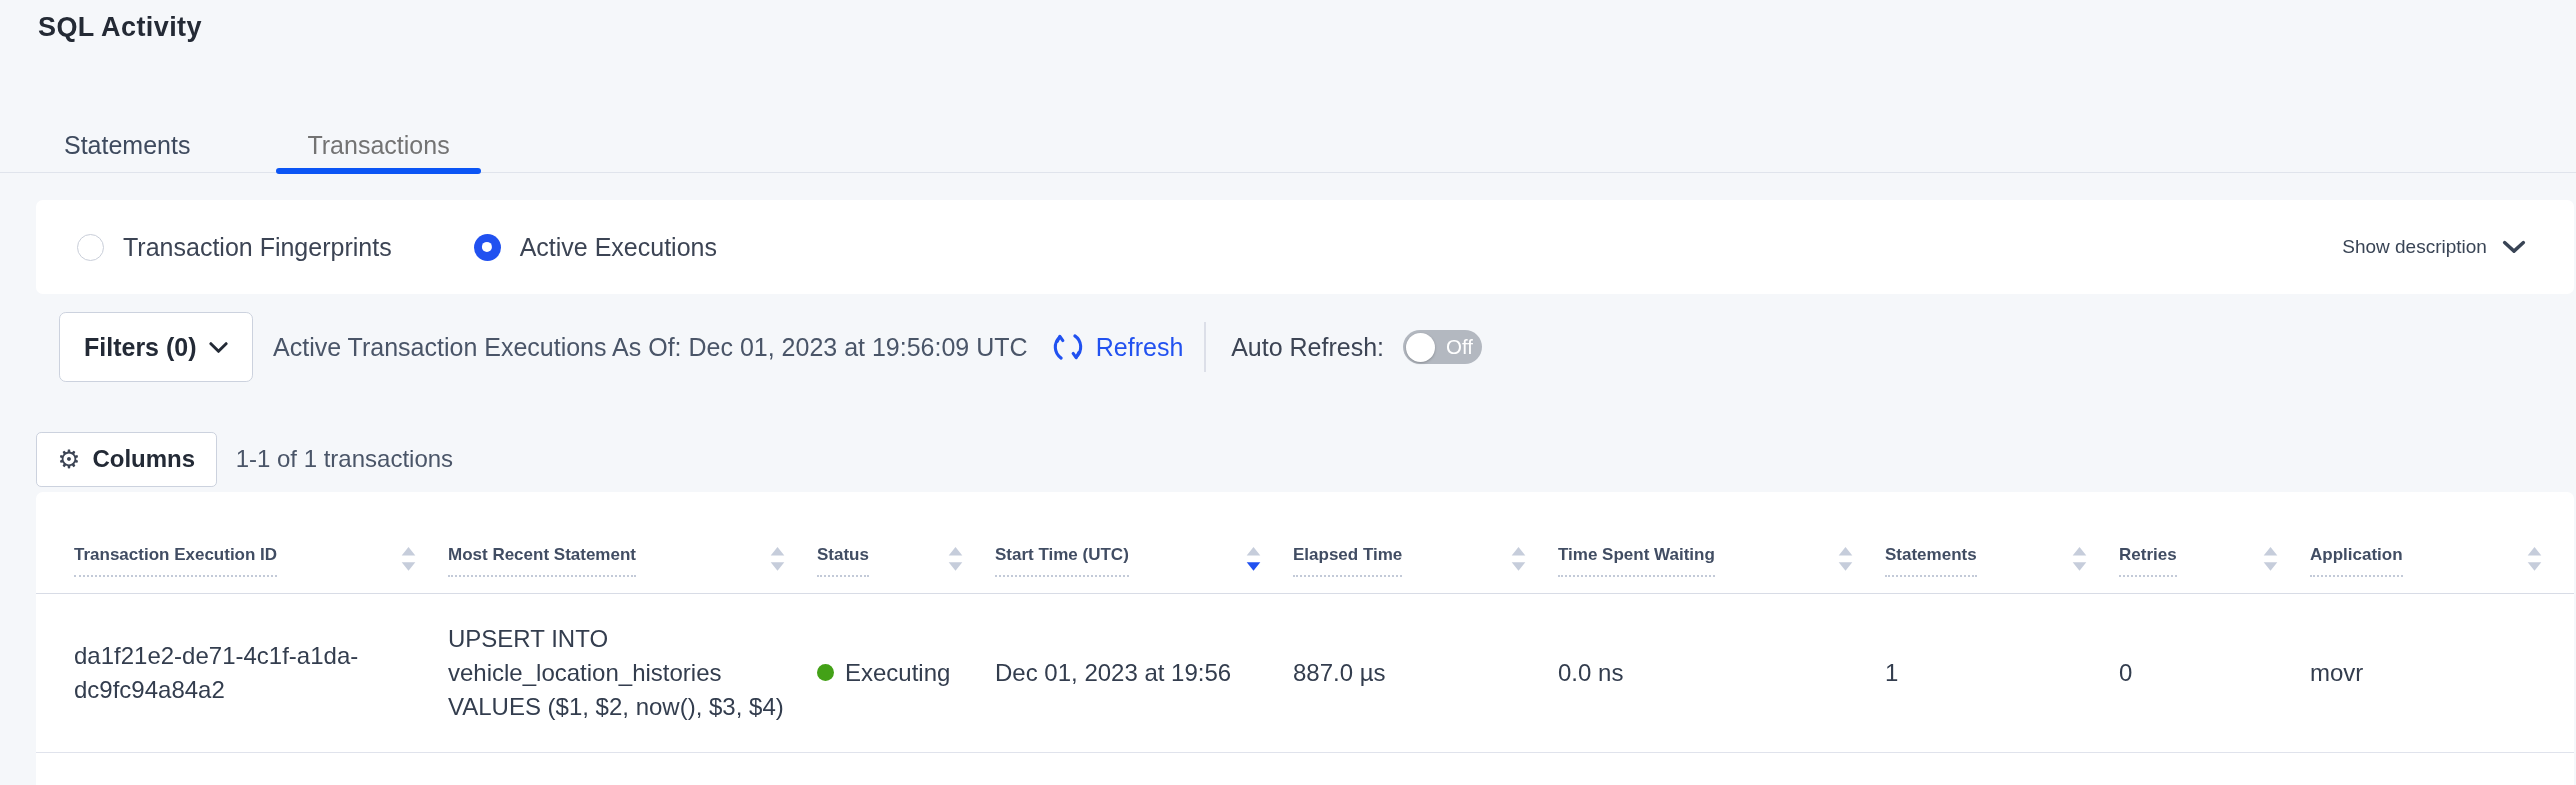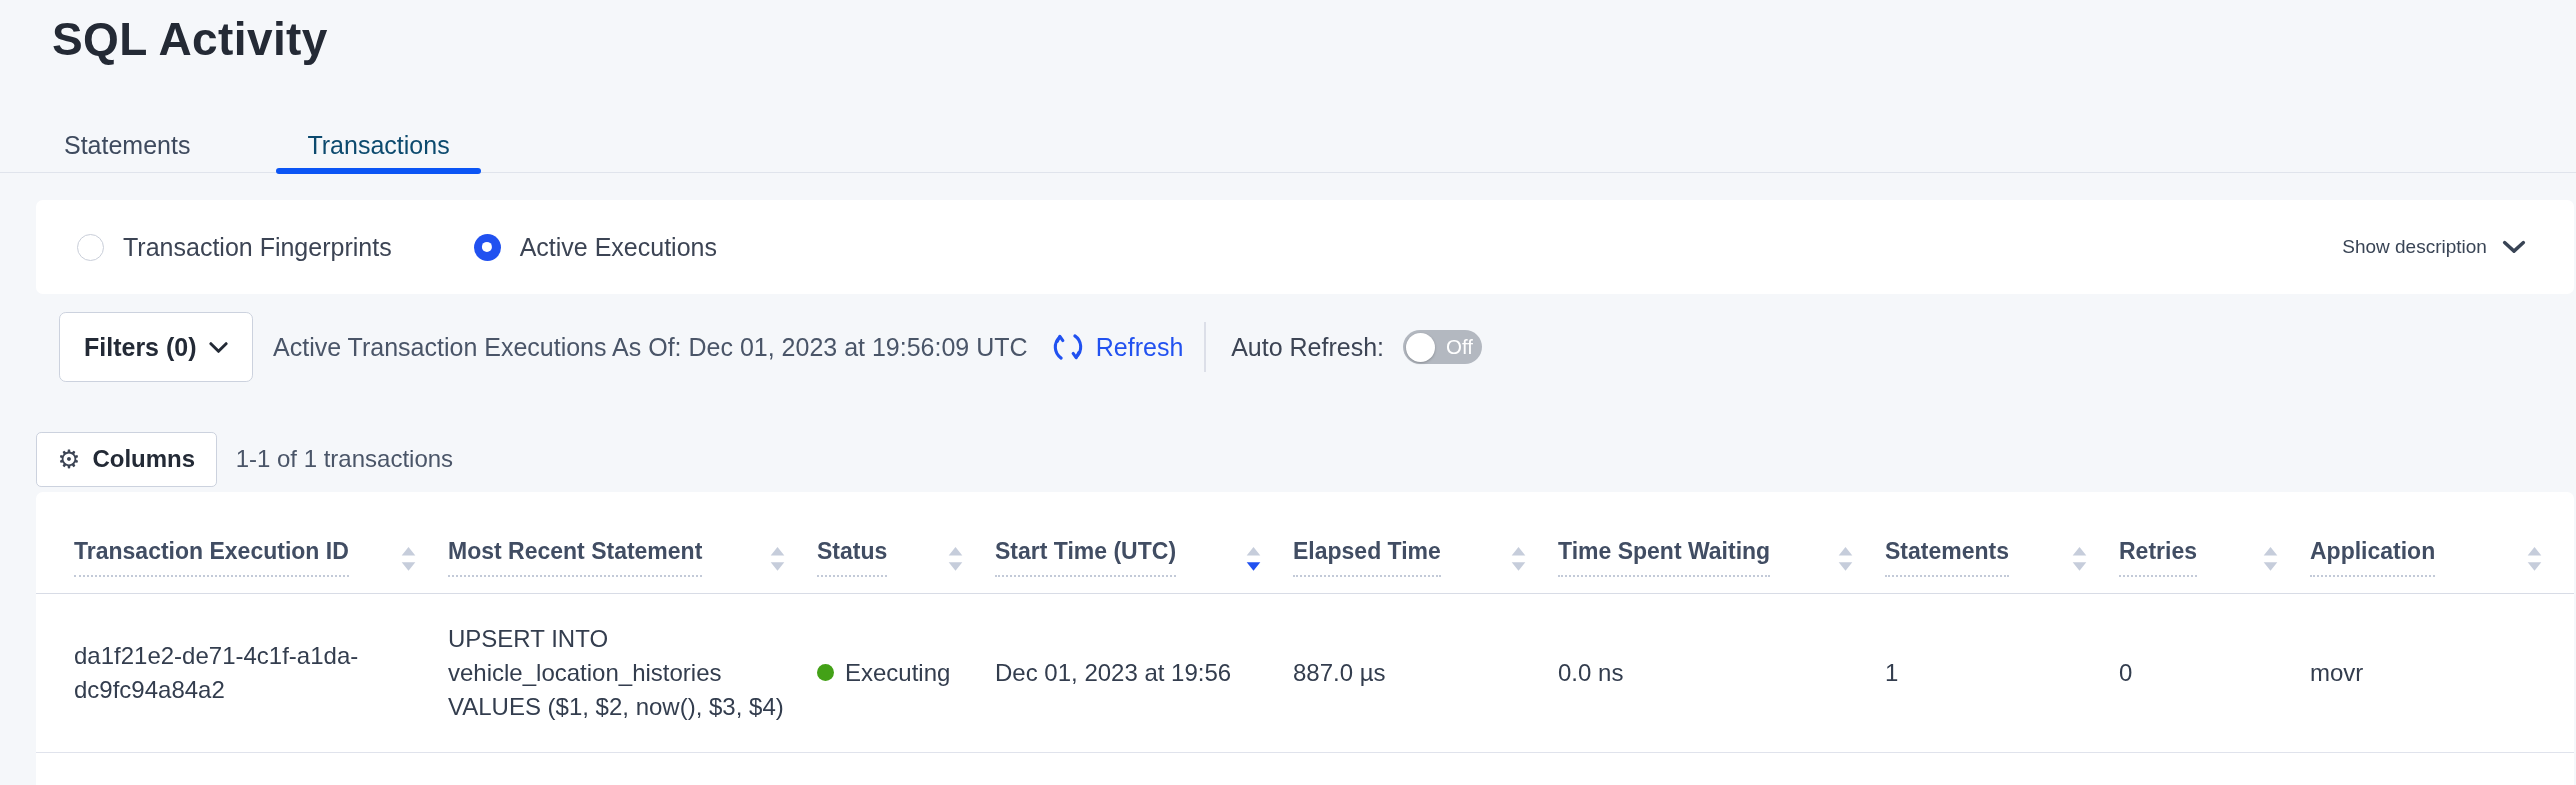--- a/index.html
+++ b/index.html
@@ -7,37 +7,37 @@
   body {
     font-family:"Liberation Sans", sans-serif;
     background:#f5f7fa;
     color:#394455;
     overflow:hidden;
   }
   .page { position:relative; width:2576px; height:785px; }
 
   
   .page-title {
-    position:absolute; left:52px; top:12px;
-    font-size:46px; font-weight:700; color:#242a35;
+    position:absolute; left:38px; top:12px;
+    font-size:27px; font-weight:700; color:#242a35;
     letter-spacing:0.4px;
   }
 
   
   .tabbar {
     position:absolute; left:0; right:0; top:118px; height:55px;
     border-bottom:1.7px solid #e0e4ec;
   }
   .tabbar-inner { display:flex; margin-left:33px; height:100%; }
   .tab {
     position:relative; display:flex; align-items:center;
     padding:0 31px; margin-right:55px;
     font-size:25px; color:#3e4a5e; cursor:pointer;
   }
-  .tab.active { color:#0c4a6e;text-align:right; }
+  .tab.active { color:#737373;text-align:right; }
   .tab.active::after {
     content:""; position:absolute; left:0; right:0; bottom:-1.7px;
     height:6px; background:#0b55f5; border-radius:3.4px;
   }
 
   
   .radio-bar {
     position:absolute; left:36px; right:1.7px; top:200px; height:94px;
     background:#ffffff; border-radius:6.8px;
     display:flex; align-items:center;
@@ -129,21 +129,21 @@
   .table-card {
     position:absolute; left:36px; right:1.7px; top:492px; bottom:0;
     background:#fff; border-radius:6.8px 6.8px 0 0; overflow:hidden;
   }
   table { width:100%; border-collapse:collapse; table-layout:fixed; }
   thead tr { height:101px; }
   th {
     text-align:left; vertical-align:bottom;
     padding:0 31px 15.4px 0;
     border-bottom:1.7px solid #d8dce6;
-    font-size:23px; font-weight:700; color:#414d63;
+    font-size:17px; font-weight:700; color:#414d63;
   }
   th:first-child, td:first-child { padding-left:38px; }
   .th-inner { display:flex; justify-content:space-between; align-items:flex-end; }
   .th-label { border-bottom:2.6px dotted #c3cad8; padding-bottom:10.2px; white-space:nowrap; }
   .sort-icon { margin-left:10.2px; margin-bottom:5.1px; flex:0 0 auto; }
   tbody tr { height:159px; }
   td {
     vertical-align:middle; padding:0 31px 0 0;
     border-bottom:1.7px solid #e0e3ec;
     font-size:24px; color:#333d4e; line-height:34px;

